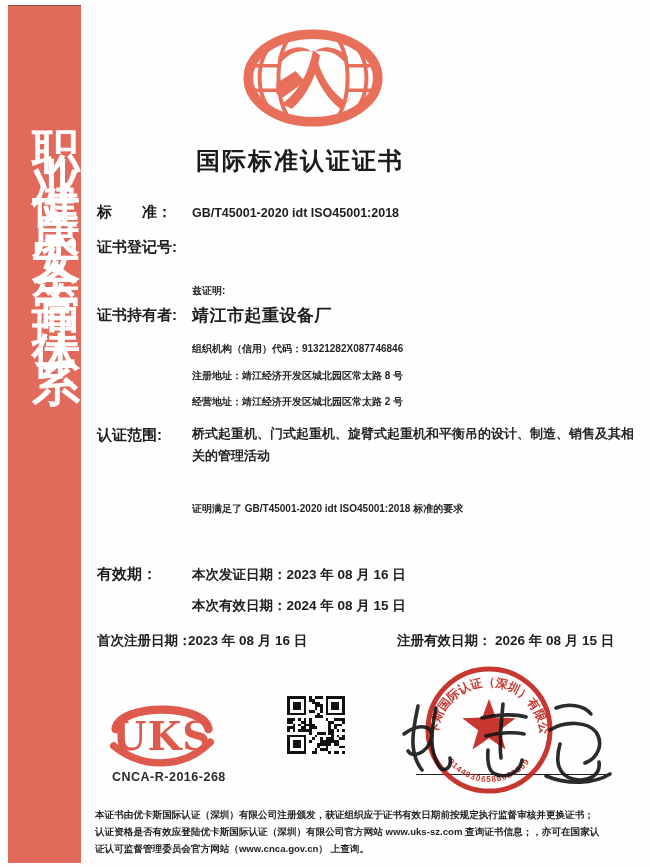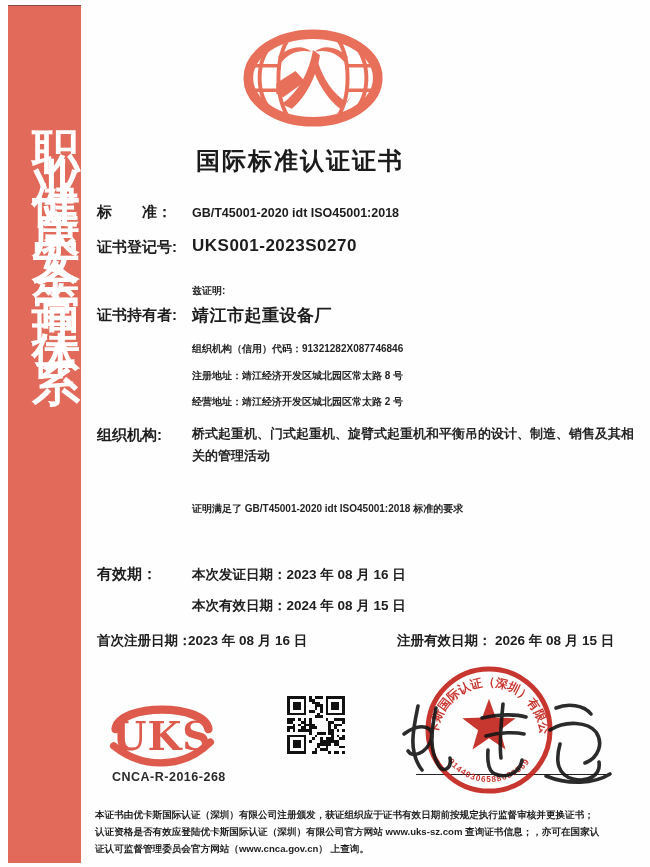--- a/index.html
+++ b/index.html
@@ -45,32 +45,31 @@
       <path d="M38,62 L60,48 L71,60 L46,78 L38,74 Z" fill="#e8705a"></path>
     </svg>
   </div>
 
   <div class="abs title" style="left:196px;top:145px;">国际标准认证证书</div>
 
   <div class="abs lbl" style="left:97px;top:203px;">标　　准：</div>
   <div class="abs val-std" style="left:192px;top:206px;">GB/T45001-2020 idt ISO45001:2018</div>
 
   <div class="abs lbl" style="left:97px;top:238px;">证书登记号:</div>
-  <div class="abs val-big" style="left:192px;top:236px;">UKS001-2023S0270</div>
 
   <div class="abs txt" style="left:192px;top:284px;font-weight:700;">兹证明:</div>
 
   <div class="abs lbl" style="left:97px;top:306px;">证书持有者:</div>
   <div class="abs val-big" style="left:192px;top:304px;">靖江市起重设备厂</div>
 
   <div class="abs txt" style="left:192px;top:342px;text-align:right;">组织机构（信用）代码：91321282X087746846</div>
   <div class="abs txt" style="left:192px;top:369px;">注册地址：靖江经济开发区城北园区常太路 8 号</div>
   <div class="abs txt" style="left:192px;top:395px;">经营地址：靖江经济开发区城北园区常太路 2 号</div>
 
-  <div class="abs lbl" style="left:97px;top:426px;">组织机构:</div>
+  <div class="abs lbl" style="left:97px;top:426px;">认证范围:</div>
   <div class="abs wrap-txt" style="left:192px;top:423px;width:445px;">桥式起重机、门式起重机、旋臂式起重机和平衡吊的设计、制造、销售及其相关的管理活动</div>
 
   <div class="abs txt" style="left:192px;top:502px;">证明满足了 GB/T45001-2020 idt ISO45001:2018 标准的要求</div>
 
   <div class="abs lbl" style="left:97px;top:565px;">有效期：</div>
   <div class="abs date-txt" style="left:192px;top:566px;">本次发证日期：2023 年 08 月 16 日</div>
   <div class="abs date-txt" style="left:192px;top:597px;">本次有效日期：2024 年 08 月 15 日</div>
 
   <div class="abs lbl-sm" style="left:97px;top:632px;">首次注册日期：</div>
   <div class="abs date-txt" style="left:188px;top:632px;">2023 年 08 月 16 日</div>

